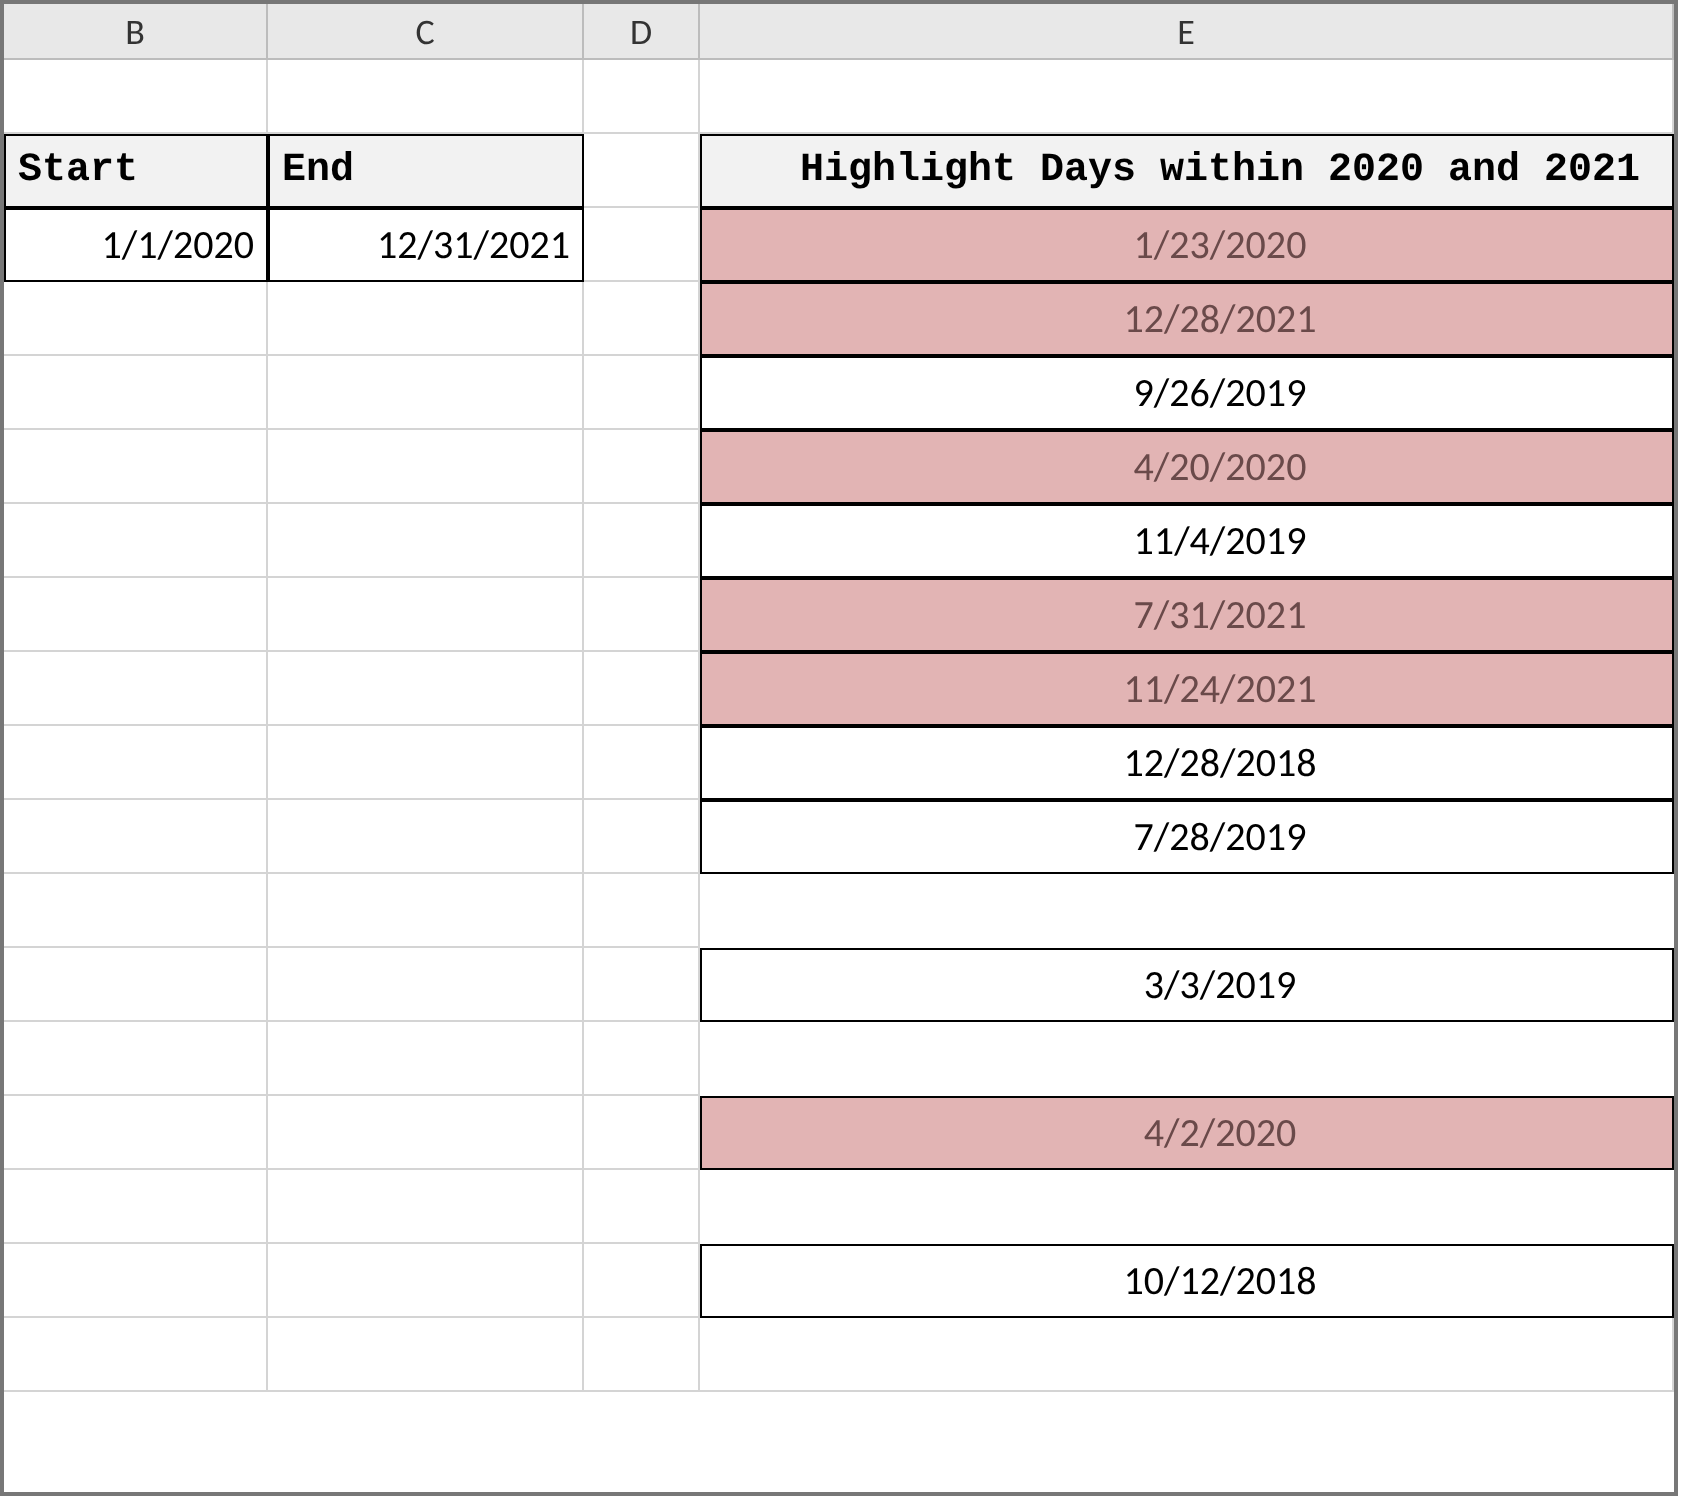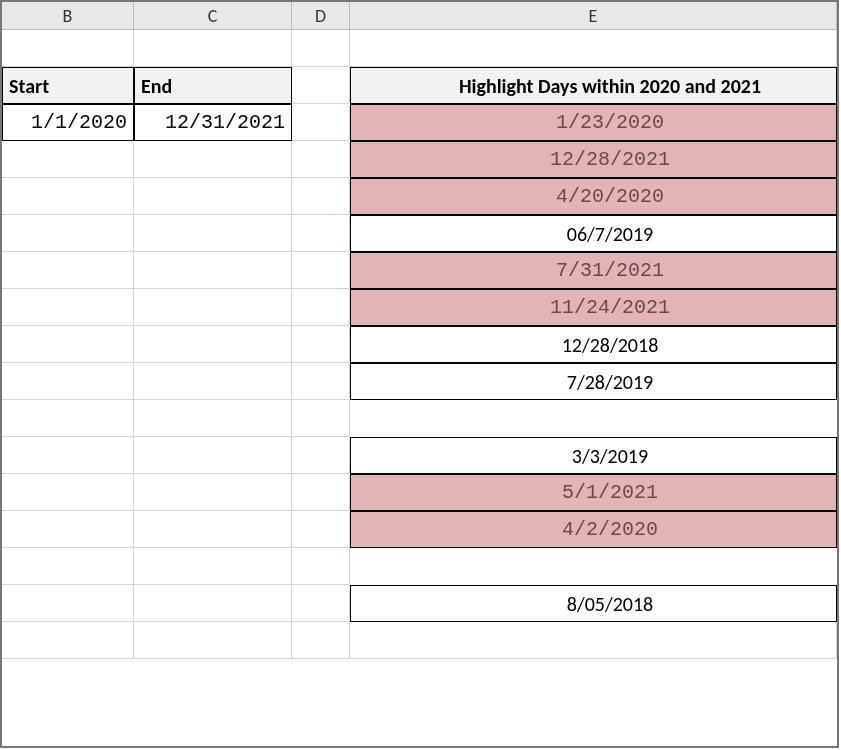--- a/index.html
+++ b/index.html
@@ -38,27 +38,28 @@
     justify-content: center;
     font-size: 18px;
     color: #333;
     border-right: 1px solid #bcbcbc;
     border-bottom: 1px solid #bcbcbc;
   }
   .tbl-header {
     background: #f2f2f2;
     font-weight: 600;
     border: 1px solid #000;
+    font-family: Liberation Mono, monospace;
   }
   .tbl-cell {
     border: 1px solid #000;
   }
-  .right { justify-content: flex-end; font-family: Liberation Mono, monospace; }
+  .right { justify-content: flex-end; }
   .center { justify-content: center; padding-left: 39px; }
-  .hl { background: #e2b4b4; color: #6a4a4a; font-family: Liberation Mono, monospace; }
+  .hl { background: #e2b4b4; color: #6a4a4a; }
 </style>
 </head>
 <body>
 
 <div class="sheet">
 
   <div class="row hdr-row">
     <div class="cell col-hdr col-B">B</div>
     <div class="cell col-hdr col-C">C</div>
     <div class="cell col-hdr col-D">D</div>
@@ -89,27 +90,33 @@
   <div class="row">
     <div class="cell col-B"></div>
     <div class="cell col-C"></div>
     <div class="cell col-D"></div>
     <div class="cell col-E tbl-cell center hl">12/28/2021</div>
   </div>
   <div class="row">
     <div class="cell col-B"></div>
     <div class="cell col-C"></div>
     <div class="cell col-D"></div>
+    <div class="cell col-E tbl-cell center">9/26/2019</div>
+  </div>
+  <div class="row">
+    <div class="cell col-B"></div>
+    <div class="cell col-C"></div>
+    <div class="cell col-D"></div>
     <div class="cell col-E tbl-cell center hl">4/20/2020</div>
   </div>
   <div class="row">
     <div class="cell col-B"></div>
     <div class="cell col-C"></div>
     <div class="cell col-D"></div>
-    <div class="cell col-E tbl-cell center">06/7/2019</div>
+    <div class="cell col-E tbl-cell center">11/4/2019</div>
   </div>
   <div class="row">
     <div class="cell col-B"></div>
     <div class="cell col-C"></div>
     <div class="cell col-D"></div>
     <div class="cell col-E tbl-cell center hl">7/31/2021</div>
   </div>
   <div class="row">
     <div class="cell col-B"></div>
     <div class="cell col-C"></div>
@@ -136,38 +143,37 @@
   <div class="row">
     <div class="cell col-B"></div>
     <div class="cell col-C"></div>
     <div class="cell col-D"></div>
     <div class="cell col-E tbl-cell center">3/3/2019</div>
   </div>
   <div class="row">
     <div class="cell col-B"></div>
     <div class="cell col-C"></div>
     <div class="cell col-D"></div>
-    <div class="cell col-E tbl-cell center hl">5/1/2021</div>
   </div>
   <div class="row">
     <div class="cell col-B"></div>
     <div class="cell col-C"></div>
     <div class="cell col-D"></div>
     <div class="cell col-E tbl-cell center hl">4/2/2020</div>
   </div>
   <div class="row">
     <div class="cell col-B"></div>
     <div class="cell col-C"></div>
     <div class="cell col-D"></div>
   </div>
   <div class="row">
     <div class="cell col-B"></div>
     <div class="cell col-C"></div>
     <div class="cell col-D"></div>
-    <div class="cell col-E tbl-cell center">8/05/2018</div>
+    <div class="cell col-E tbl-cell center">10/12/2018</div>
   </div>
 
   <div class="row">
     <div class="cell col-B"></div>
     <div class="cell col-C"></div>
     <div class="cell col-D"></div>
     <div class="cell col-E"></div>
   </div>
 
 </div>

